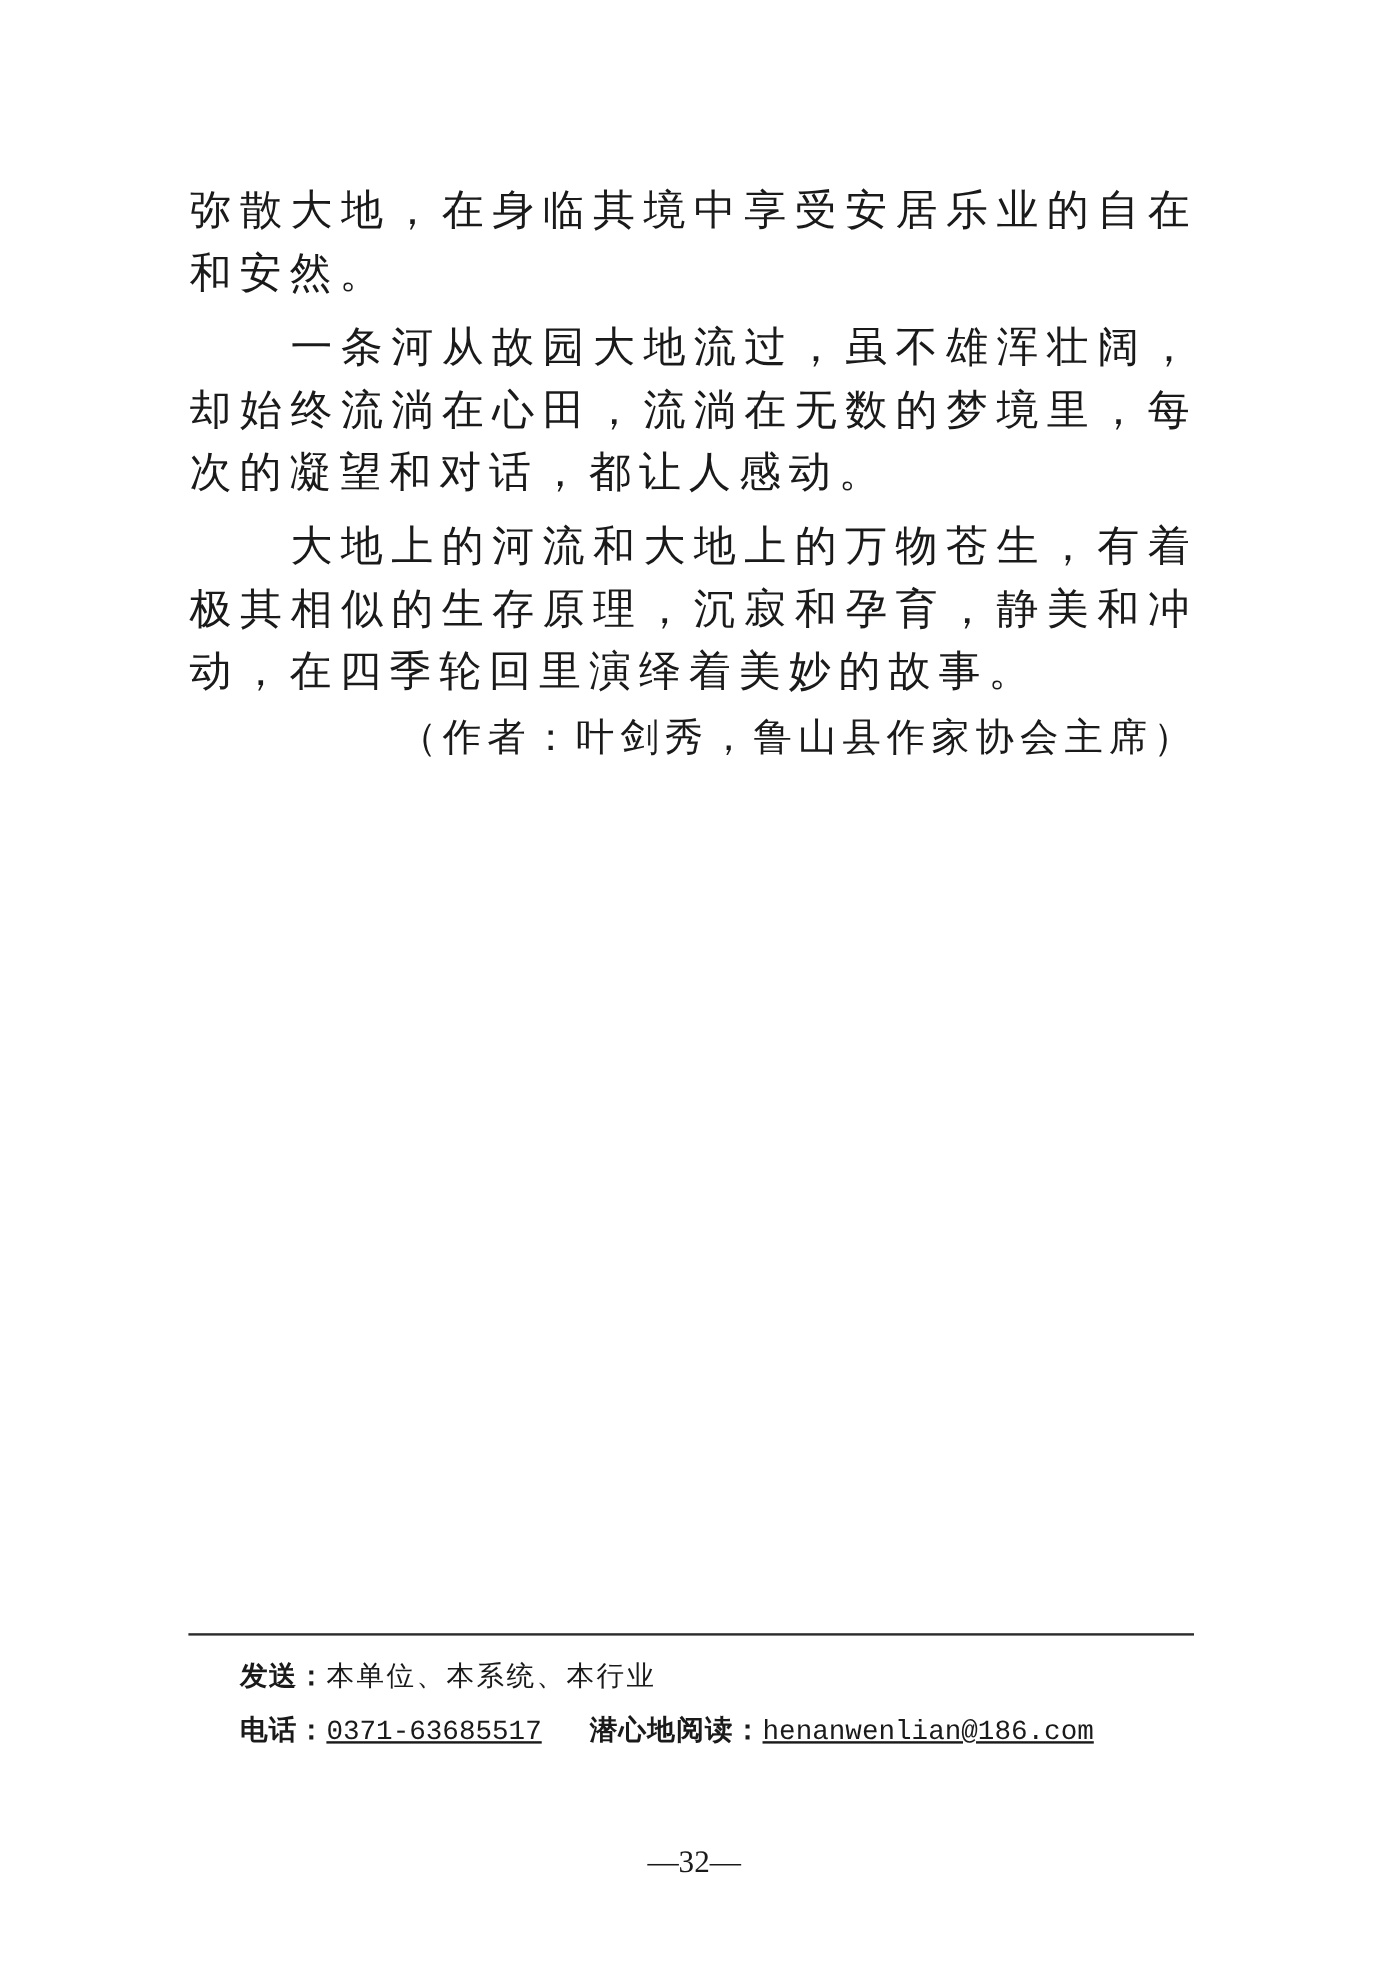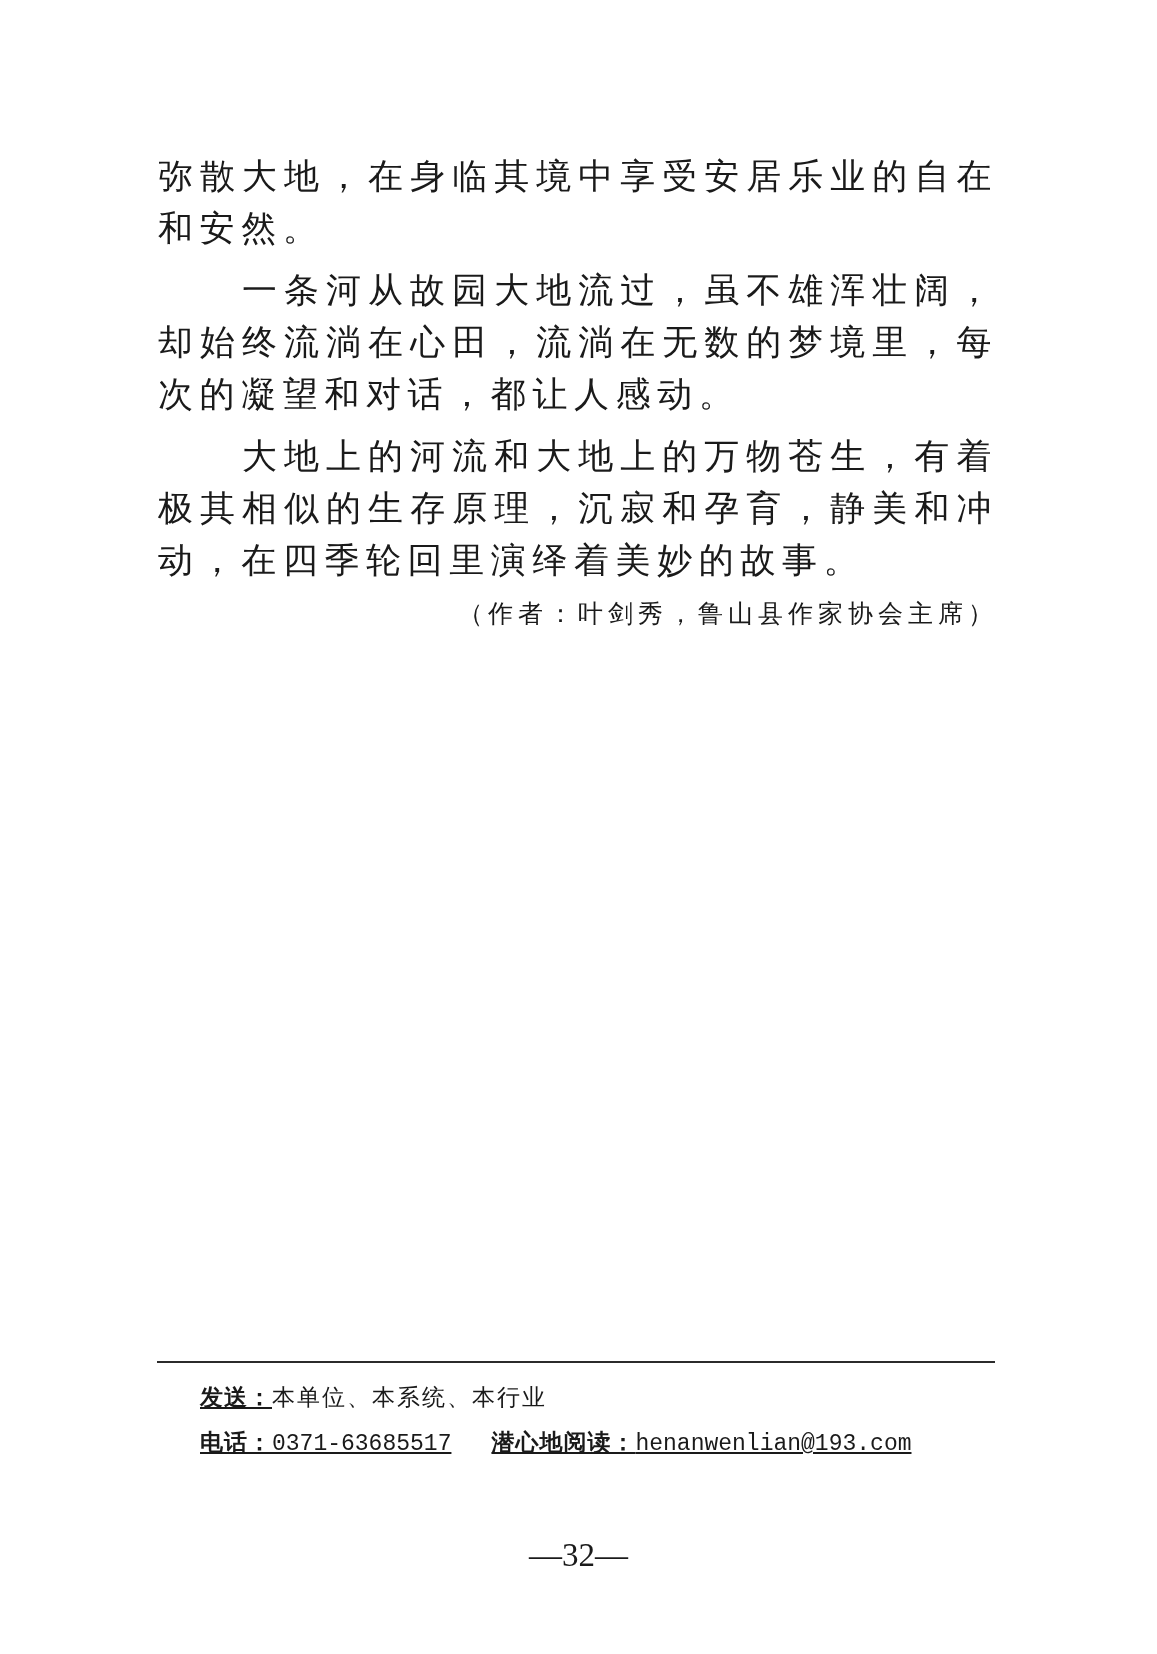--- a/index.html
+++ b/index.html
@@ -39,21 +39,21 @@
   .para.indent {
     text-indent: 84px;
     margin-top: 10px;
   }
   .author-line {
     margin: 0;
     text-align: right;
     padding-right: 0;
     letter-spacing: 5px;
     font-family: "DejaVu Sans", "Liberation Sans", sans-serif;
-    font-size: 25px;
+    font-size: 32px;
     margin-top: 2px;
   }
   .rule {
     position: absolute;
     left: 157px;
     top: 1361px;
     width: 838px;
     height: 2px;
     background: #2b2b2b;
   }
@@ -65,21 +65,20 @@
     font-size: 23px;
     line-height: 45px;
   }
   .footer-row {
     white-space: nowrap;
   }
   .footer-label {
     font-family: "DejaVu Sans", "Liberation Sans", sans-serif;
     font-weight: bold;
     letter-spacing: 1px;
-    text-decoration: underline;
   }
   .footer-value {
     font-family: "DejaVu Serif", "Liberation Serif", serif;
     letter-spacing: 2px;
     text-align: center;
   }
   .footer-value.mono {
     font-family: "Liberation Mono", "DejaVu Sans Mono", monospace;
     letter-spacing: 0px;
     text-decoration: underline;
@@ -88,21 +87,21 @@
     display: inline-block;
     width: 40px;
   }
   .page-number {
     position: absolute;
     left: 0;
     width: 1157px;
     top: 1537px;
     text-align: center;
     font-family: "Liberation Serif", "DejaVu Serif", serif;
-    font-size: 33px;
+    font-size: 26px;
     letter-spacing: 0px;
   }
 </style>
 </head>
 <body>
 
 <div class="page">
 
   <div class="body-text">
     <p class="para">弥散大地，在身临其境中享受安居乐业的自在和安然。</p>
@@ -111,19 +110,19 @@
     <p class="author-line">（作者：叶剑秀，鲁山县作家协会主席）</p>
   </div>
 
   <div class="rule"></div>
 
   <div class="footer">
     <div class="footer-row">
       <span class="footer-label">发送：</span><span class="footer-value">本单位、本系统、本行业</span>
     </div>
     <div class="footer-row">
-      <span class="footer-label">电话：</span><span class="footer-value mono">0371-63685517</span><span class="gap"></span><span class="footer-label">潜心地阅读：</span><span class="footer-value mono">henanwenlian@193.com</span>
+      <span class="footer-label">电话：</span><span class="footer-value mono">0371-63685517</span><span class="gap"></span><span class="footer-label">潜心地阅读：</span><span class="footer-value mono">henanwenlian@186.com</span>
     </div>
   </div>
 
   <div class="page-number">—32—</div>
 
 </div>
 
 </body></html>

